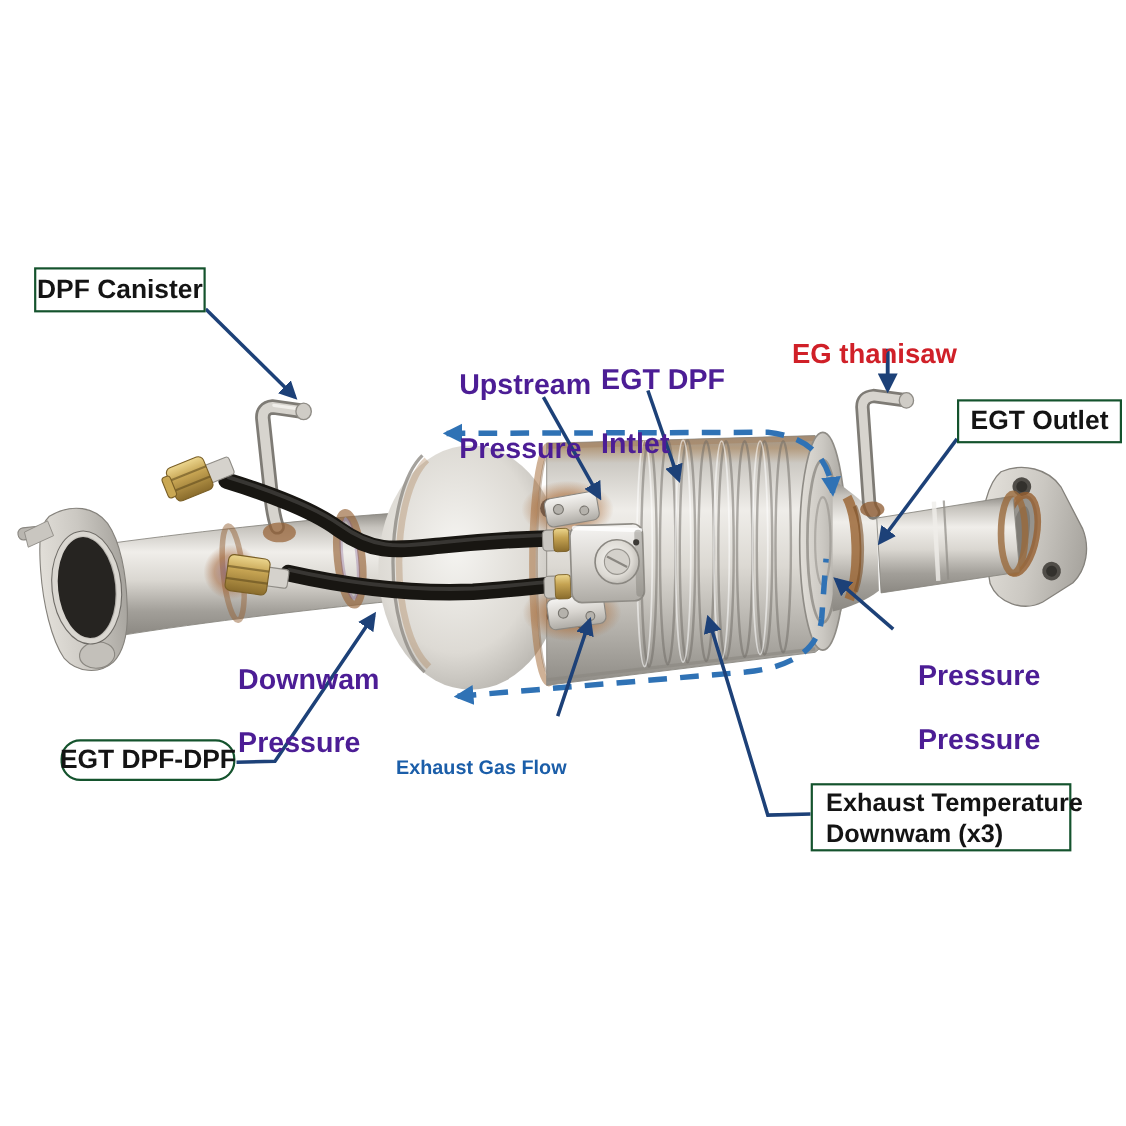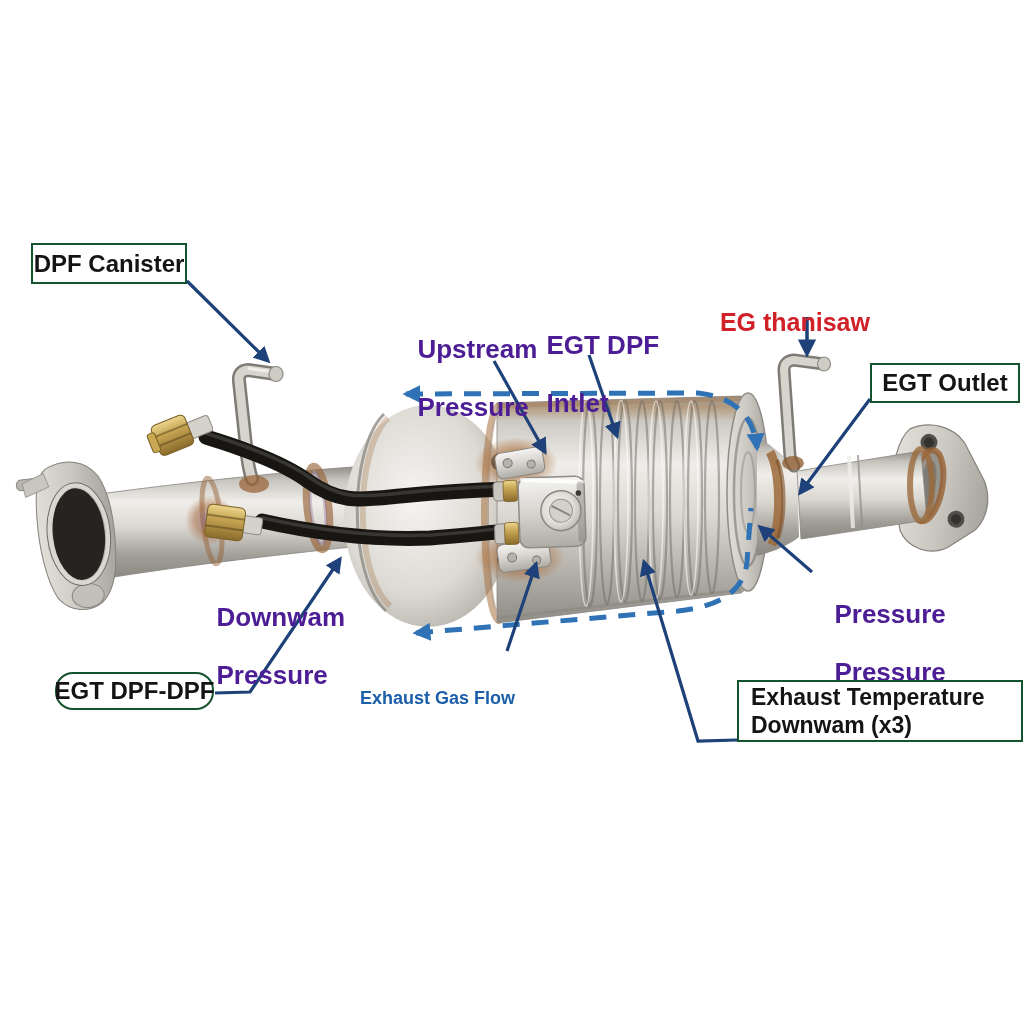--- a/index.html
+++ b/index.html
@@ -281,18 +281,18 @@
 </div>
 
 <div class="lbl blue-lbl" style="left:350px;top:655px;font-size:18px;">
   <span>Exhaust Gas Flow</span>
 </div>
 
 <div class="label-box" style="left:55px;top:672px;width:159px;height:38px;border-radius:18px;">
   <span>EGT DPF-DPF</span>
 </div>
 
-<div class="label-box multiline" style="left:737px;top:680px;width:286px;height:62px;">
+<div class="label-box multiline" style="left:737px;top:712px;width:237px;height:62px;">
   <span>Exhaust Temperature</span>
   <span>Downwam (x3)</span>
 </div>
 
 </div>
 
 </body></html>

